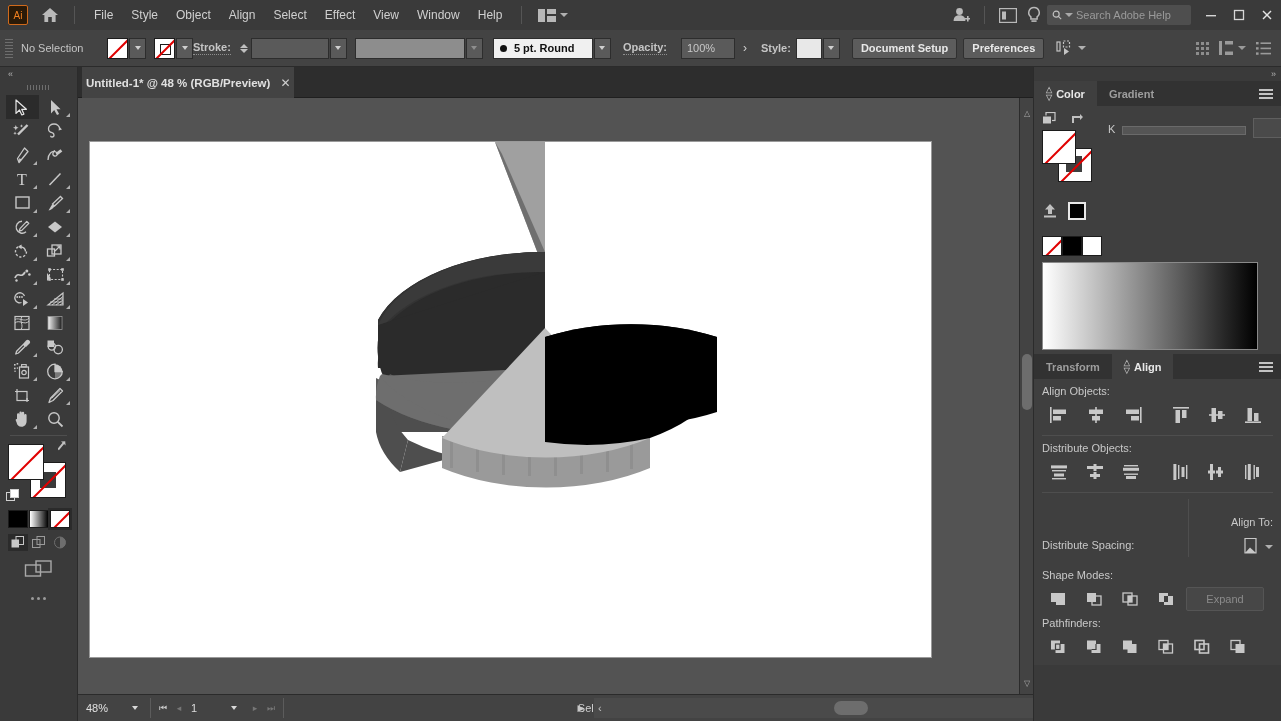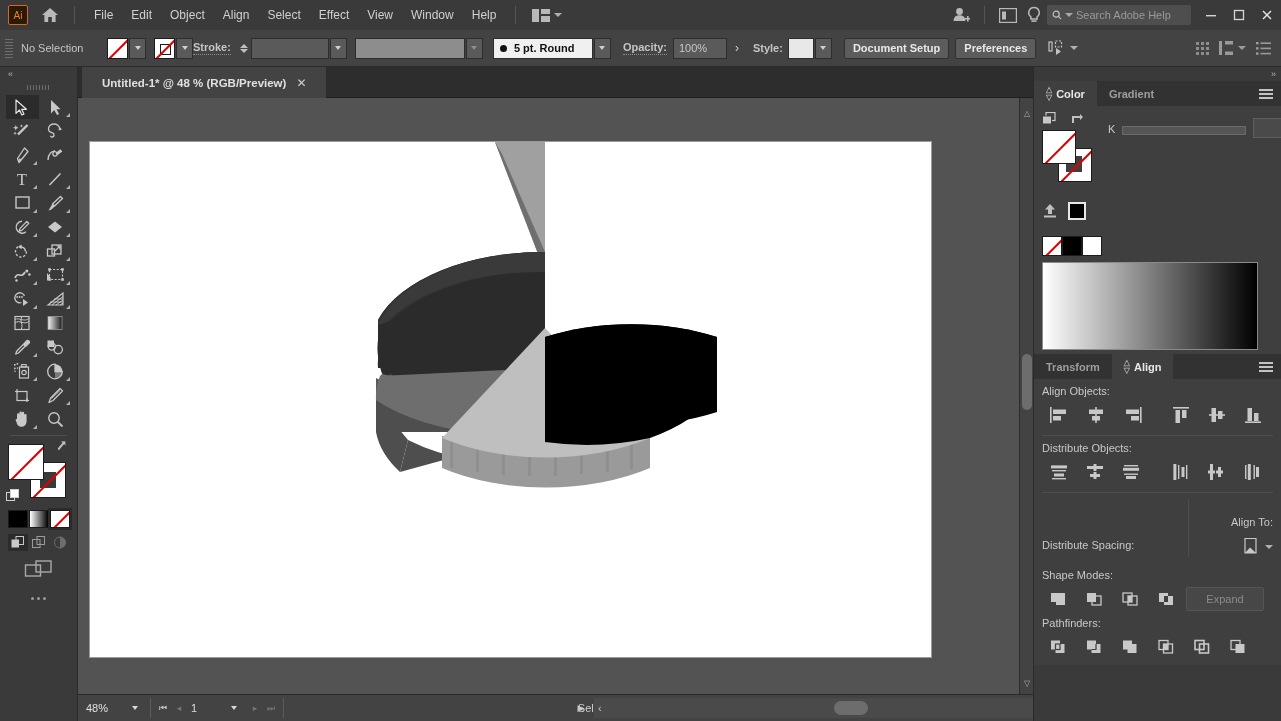--- a/index.html
+++ b/index.html
@@ -145,21 +145,21 @@
   .screenmode { display: flex; justify-content: center; margin-top: 8px; }
   .dots3 { display: flex; justify-content: center; gap: 3px; margin-top: 16px; }
   .dots3 i { width: 3px; height: 3px; background: #9a9a9a; border-radius: 50%; display:block; }
 
   
   .tabstrip {
     position: absolute; left: 78px; top: 67px; width: 955px; height: 31px;
     background: #2d2d2d; border-bottom: 1px solid #1f1f1f;
   }
   .doctab {
-    position: absolute; left: 4px; top: 0; height: 31px; padding: 0 20px;
+    position: absolute; left: 4px; top: 0; height: 31px; padding: 0 4px;
     background: #434343; display: flex; align-items: center; gap: 10px;
   }
   .doctab .title { color: #e0e0e0; font-size: 11.5px; font-weight: bold; white-space: nowrap; }
   .doctab .x { color: #d0d0d0; font-size: 12px; }
 
   
   .canvasarea {
     position: absolute; left: 78px; top: 98px; width: 955px; height: 596px;
     background: #535353; overflow: hidden;
   }
@@ -251,21 +251,21 @@
 
   <div class="menubar">
     <div class="ai-logo">Ai</div>
     <div class="home-icon">
       <svg width="20" height="18" viewBox="0 0 20 18">
           <path d="M10 2 L18 9 L15.6 9 L15.6 16 L11.8 16 L11.8 11 L8.2 11 L8.2 16 L4.4 16 L4.4 9 L2 9 Z" fill="#b9b9b9"></path>
         </svg>
     </div>
     <div class="mb-sep"></div>
     <div class="menu-item">File</div>
-    <div class="menu-item">Edit</div>
+    <div class="menu-item">Style</div>
     <div class="menu-item">Object</div>
     <div class="menu-item">Align</div>
     <div class="menu-item">Select</div>
     <div class="menu-item">Effect</div>
     <div class="menu-item">View</div>
     <div class="menu-item">Window</div>
     <div class="menu-item">Help</div>
     <div class="mb-sep"></div>
     <div class="ws-switch">
       <span class="ws-box">
@@ -365,21 +365,21 @@
     <div style="width:10px;"></div>
     <div class="fieldbox white" style="width:100px;padding-left:6px;gap:7px;">
       <span style="width:7px;height:7px;border-radius:50%;background:#111;display:block;"></span>
       <span style="font-size:11px;color:#111;font-weight:bold;">5 pt. Round</span>
     </div>
     <div class="dd-btn">
         <span class="caret"></span>
       </div>
 
     <div class="cb-label dotted" style="margin-left:12px;margin-right:6px;font-weight:bold;">Opacity:</div>
-    <div class="fieldbox" style="width:54px;">
+    <div class="fieldbox" style="width:54px;margin-left:8px;">
       <input type="text" value="100%" style="">
     </div>
     <div style="width:12px;display:flex;align-items:center;justify-content:center;margin-left:4px;color:#cfcfcf;font-size:12px;">›</div>
 
     <div class="cb-label" style="margin-left:10px;margin-right:5px;font-weight:bold;">Style:</div>
     <div class="style-sw"></div>
     <div class="dd-btn">
         <span class="caret"></span>
       </div>
 

